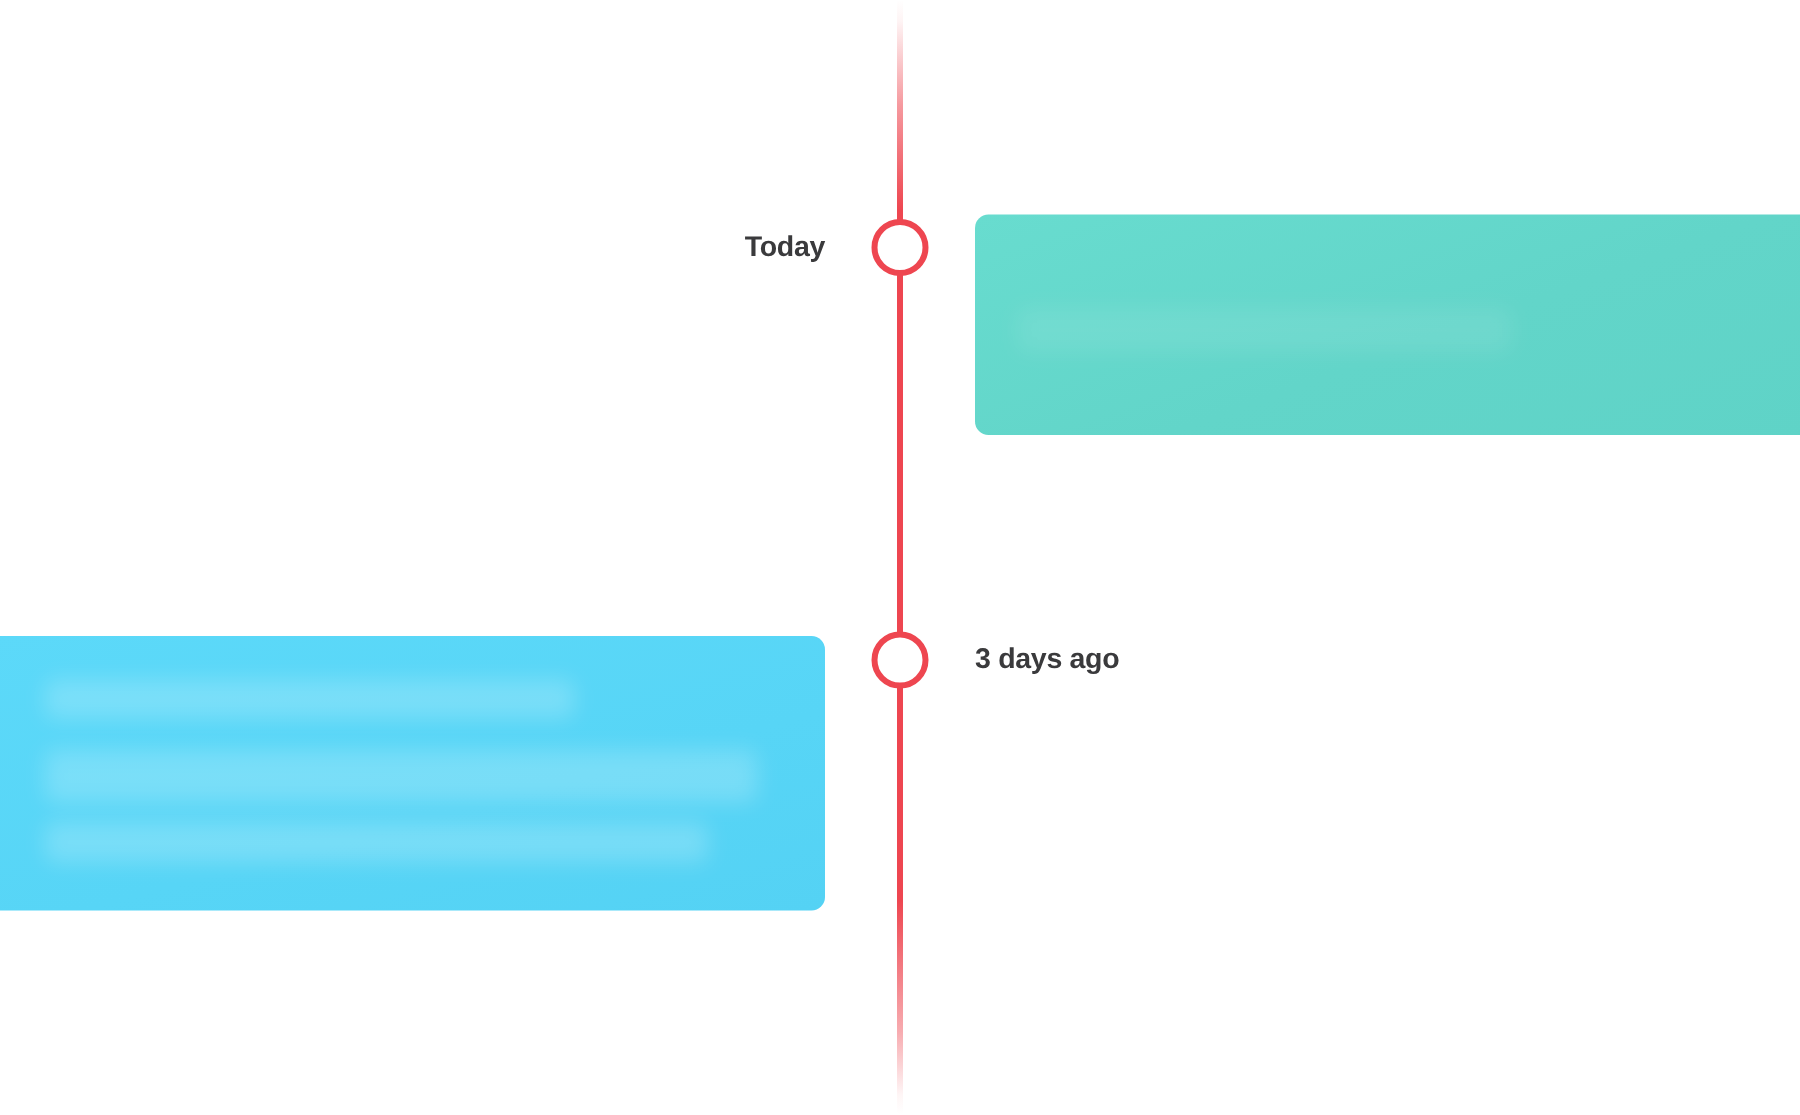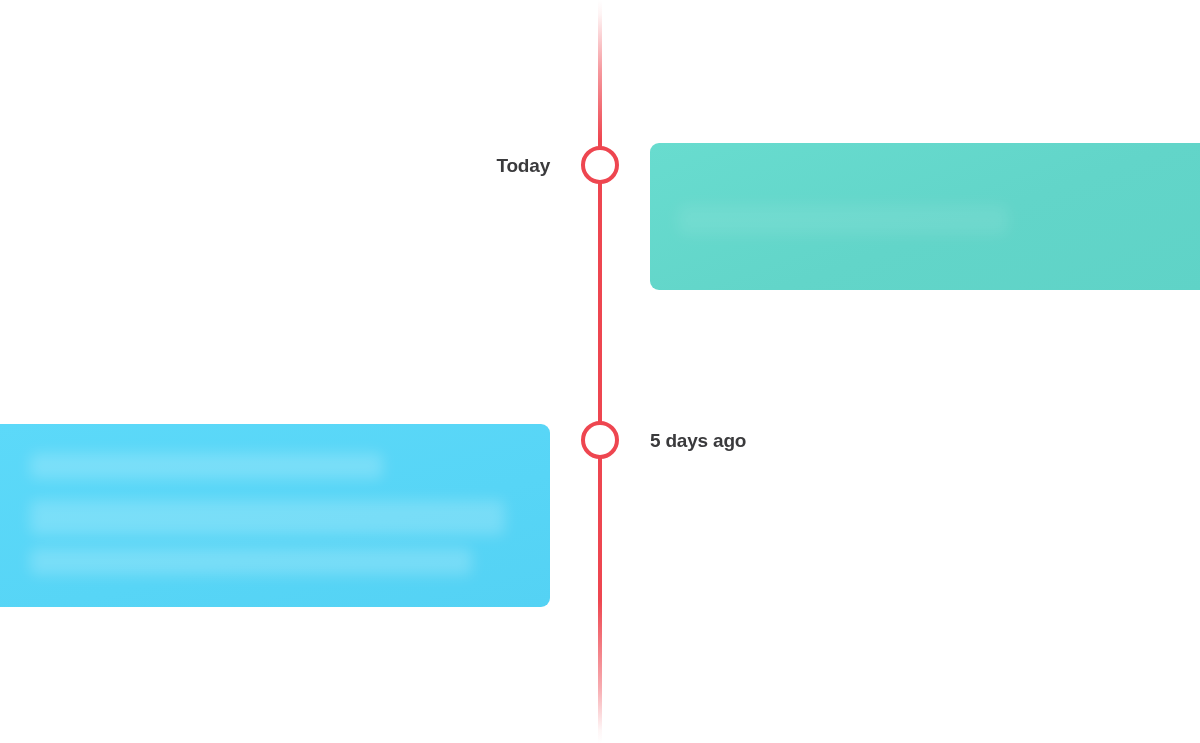--- a/index.html
+++ b/index.html
@@ -105,15 +105,15 @@
   <div class="period-label side-left" id="label-0" style="top: 165px; right: 650px;">Today</div>
 
   <div class="event-card card-blue" id="card-1" style="left: -10px; top: 424px; width: 560px; height: 183px;">
     <div class="skeleton-bar" id="card-1-bar-0" style="left: 40px; top: 29px; width: 353px; height: 26px;"></div>
     <div class="skeleton-bar" id="card-1-bar-1" style="left: 40px; top: 76px; width: 475px; height: 35px;"></div>
     <div class="skeleton-bar" id="card-1-bar-2" style="left: 40px; top: 124px; width: 442px; height: 27px;"></div>
   </div>
 
   <div class="axis-node" id="node-1" style="top: 440px; left: 600px;"></div>
 
-  <div class="period-label side-right" id="label-1" style="top: 440px; left: 650px;">5 days ago</div>
+  <div class="period-label side-right" id="label-1" style="top: 440px; left: 650px;">3 days ago</div>
 
 </div>
 
 </body></html>

